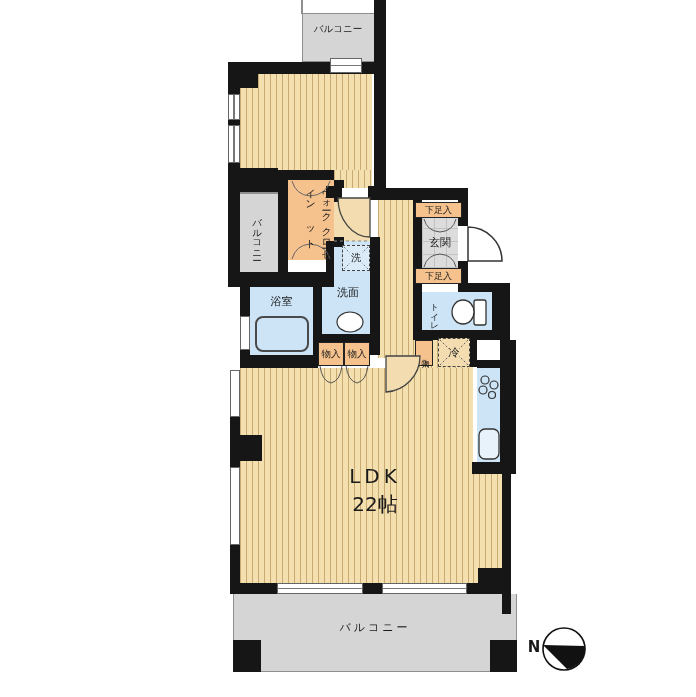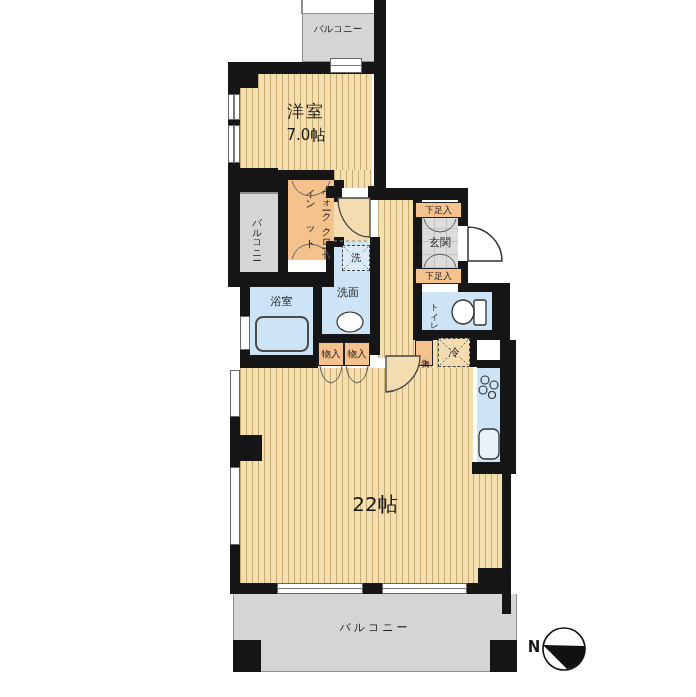--- a/index.html
+++ b/index.html
@@ -168,35 +168,34 @@
     <path d="M440,340 l9,9 M468,340 l-9,9 M440,365 l9,-9 M468,365 l-9,-9" stroke="#666" stroke-width="1" stroke-dasharray="2,2" fill="none"></path>
 
     <path d="M334,241 L370,241" stroke="#888" stroke-width="1" stroke-dasharray="3,3" fill="none"></path>
 
     <circle cx="564" cy="649" r="21" fill="#fff" stroke="#111" stroke-width="1.6"></circle>
     <path d="M543,645 L585,646 A21,21 0 0 1 567,669 Z" fill="#111"></path>
   </svg>
 
   <div class="lbl" style="left:302px;top:23px;width:72px;font-size:9.5px;">バルコニー</div>
 
-  <div class="lbl" style="left:240px;top:100px;width:132px;font-size:17px;letter-spacing:2px;">洋室</div>
-  <div class="lbl" style="left:240px;top:126px;width:132px;font-size:15px;">7.0帖</div>
 
   <div class="lbl vert" style="left:250px;top:199px;height:70px;font-size:9.5px;letter-spacing:0;">バルコニー</div>
 
   <div class="abs" style="left:288px;top:182px;width:46px;height:76px;display:flex;justify-content:center;writing-mode:vertical-rl;text-orientation:upright;font-size:10px;line-height:1.6;">
     <span>ウォークイン</span>
     <span>クローゼット</span>
   </div>
 
   <div class="lbl" style="left:422px;top:235px;width:36px;font-size:11px;">玄関</div>
 
   <div class="lbl" style="left:322px;top:285px;width:52px;font-size:11px;">洗面</div>
   <div class="lbl" style="left:250px;top:294px;width:63px;font-size:11px;">浴室</div>
   <div class="lbl vert" style="left:429px;top:297px;height:30px;font-size:8.5px;letter-spacing:0;">トイレ</div>
 
+  <div class="lbl" style="left:300px;top:464px;width:150px;font-size:20px;letter-spacing:4px;">LDK</div>
   <div class="lbl" style="left:300px;top:491px;width:150px;font-size:20px;">22帖</div>
 
   <div class="lbl" style="left:233px;top:620px;width:284px;font-size:11px;letter-spacing:3px;">バルコニー</div>
 
   <div class="lbl" style="left:524px;top:638px;width:20px;font-size:15px;font-weight:bold;">N</div>
 
 </div>
 
 </body></html>

